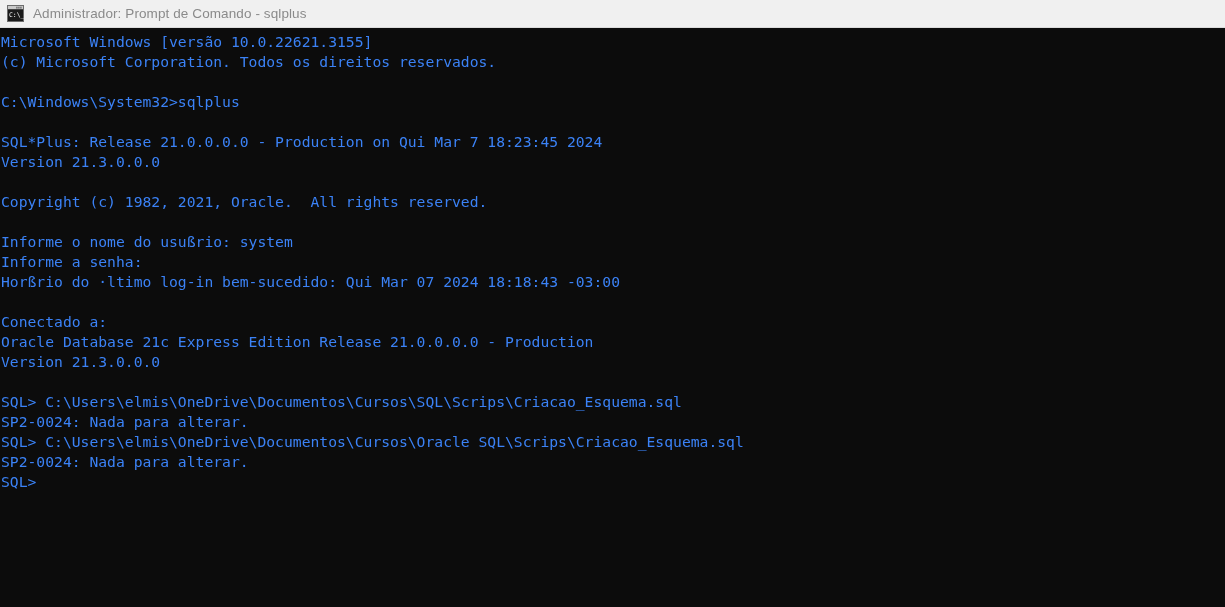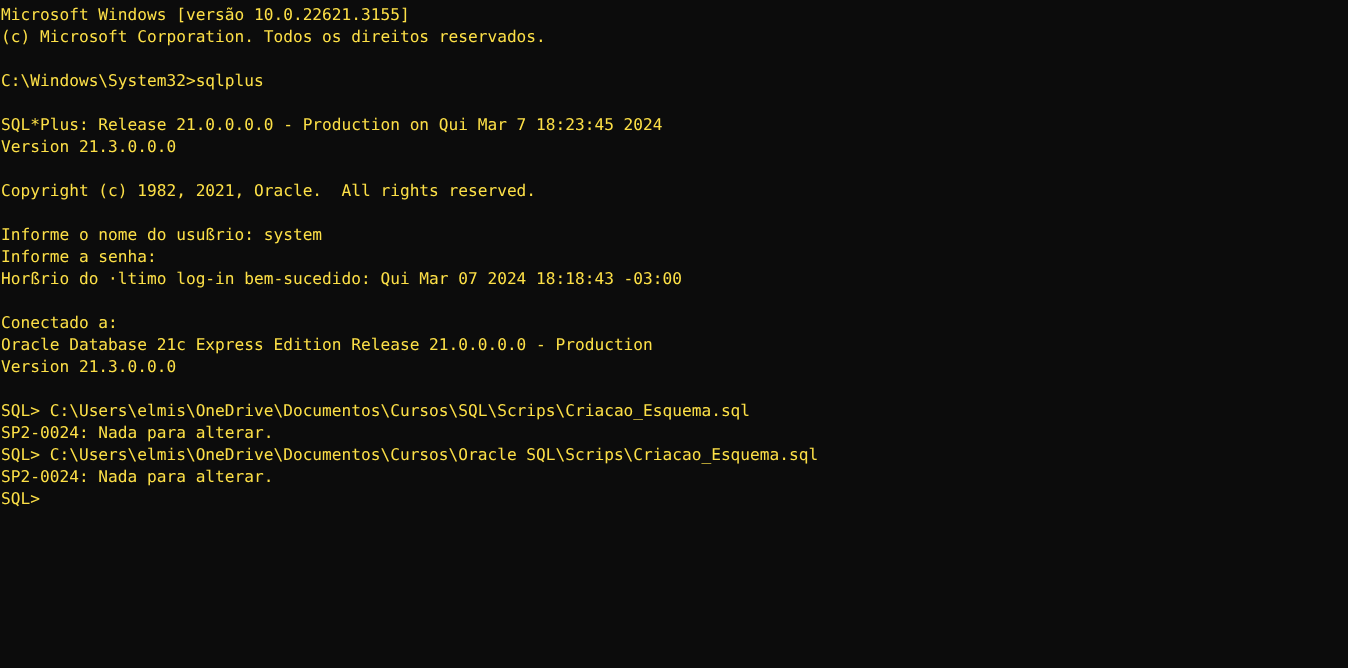--- a/index.html
+++ b/index.html
@@ -61,25 +61,39 @@
     font-size: 14.7px;
     line-height: 20px;
     padding: 4px 0 0 1px;
     overflow: hidden;
     white-space: pre;
   }
   .console-line {
     height: 20px;
     white-space: pre;
     font-family: "DejaVu Sans Mono", monospace;
-    color: #fde047;
+    color: #3b82f6;
   }
   .console-line.blank { color: transparent; }
 </style>
 </head>
 <body>
 
 <div class="window">
 
+  <div class="titlebar">
+    <span class="title-icon">
+      <svg width="17" height="17" viewBox="0 0 17 17" xmlns="http://www.w3.org/2000/svg">
+        <rect x="0.5" y="0.5" width="16" height="16" fill="#f8f8f8" stroke="#6d6d6d" stroke-width="1"></rect>
+        <rect x="1" y="1" width="15" height="3.2" fill="#c9c9c9"></rect>
+        <rect x="9.2" y="1.7" width="1.4" height="1.9" fill="#6d6d6d"></rect>
+        <rect x="11.2" y="1.7" width="1.4" height="1.9" fill="#6d6d6d"></rect>
+        <rect x="13.2" y="1.7" width="1.4" height="1.9" fill="#6d6d6d"></rect>
+        <rect x="1" y="4.2" width="15" height="11.8" fill="#1a1a1a"></rect>
+        <text x="2" y="12.2" font-family="DejaVu Sans Mono, monospace" font-size="6.4" fill="#f2f2f2">C:\_</text>
+      </svg>
+    </span>
+    <span class="title-text">Administrador: Prompt de Comando - sqlplus</span>
+  </div>
 
   <div class="console" id="console-output" style="color: rgb(204, 204, 204); background: rgb(12, 12, 12);"><div class="console-line">Microsoft Windows [versão 10.0.22621.3155]</div><div class="console-line">(c) Microsoft Corporation. Todos os direitos reservados.</div><div class="console-line blank">&nbsp;</div><div class="console-line">C:\Windows\System32&gt;sqlplus</div><div class="console-line blank">&nbsp;</div><div class="console-line">SQL*Plus: Release 21.0.0.0.0 - Production on Qui Mar 7 18:23:45 2024</div><div class="console-line">Version 21.3.0.0.0</div><div class="console-line blank">&nbsp;</div><div class="console-line">Copyright (c) 1982, 2021, Oracle.  All rights reserved.</div><div class="console-line blank">&nbsp;</div><div class="console-line">Informe o nome do usußrio: system</div><div class="console-line">Informe a senha:</div><div class="console-line">Horßrio do ·ltimo log-in bem-sucedido: Qui Mar 07 2024 18:18:43 -03:00</div><div class="console-line blank">&nbsp;</div><div class="console-line">Conectado a:</div><div class="console-line">Oracle Database 21c Express Edition Release 21.0.0.0.0 - Production</div><div class="console-line">Version 21.3.0.0.0</div><div class="console-line blank">&nbsp;</div><div class="console-line">SQL&gt; C:\Users\elmis\OneDrive\Documentos\Cursos\SQL\Scrips\Criacao_Esquema.sql</div><div class="console-line">SP2-0024: Nada para alterar.</div><div class="console-line">SQL&gt; C:\Users\elmis\OneDrive\Documentos\Cursos\Oracle SQL\Scrips\Criacao_Esquema.sql</div><div class="console-line">SP2-0024: Nada para alterar.</div><div class="console-line">SQL&gt;</div></div>
 
 </div>
 
 </body></html>

